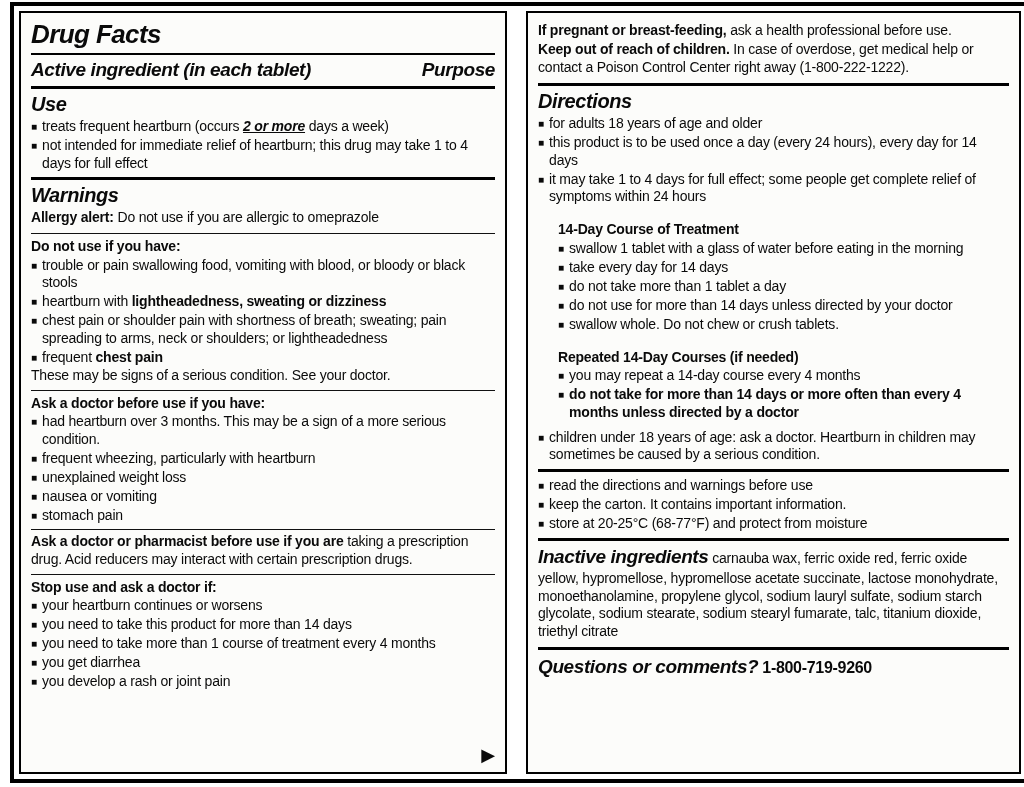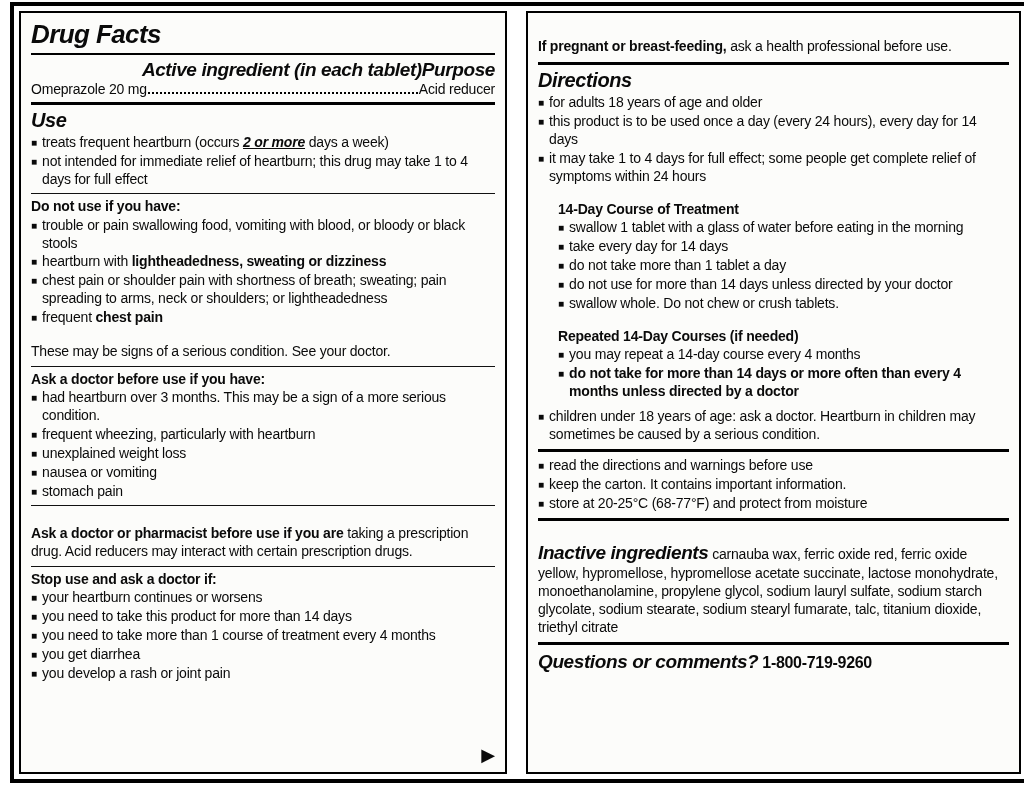--- a/index.html
+++ b/index.html
@@ -18,68 +18,67 @@
   .title-row{padding:2px 0 4px 0;border-bottom:2px solid #000;}
   .sec{padding:4px 0 5px 0;}
   .rule-thick{border-top:3px solid #000;}
   .rule-thin{border-top:1.5px solid #111;}
   .sub{padding:3px 0 4px 0;}
   .sub + .sub{border-top:1.5px solid #111;}
   .sec-h{font-size:20px;font-weight:700;font-style:italic;letter-spacing:-0.4px;line-height:1.15;margin-bottom:2px;}
   .inline-h{font-size:19px;font-weight:700;font-style:italic;letter-spacing:-0.4px;}
   .sub-h{font-weight:700;font-size:14px;letter-spacing:-0.2px;line-height:1.3;}
   .active-row{display:flex;align-items:baseline;font-size:14px;letter-spacing:-0.2px;}
-  .active-head-row{display:flex;justify-content:flex-end;align-items:baseline;}
+  .active-head-row{display:flex;justify-content:space-between;align-items:baseline;}
   .leader{flex:1 1 auto;border-bottom:2px dotted #000;margin:0 1px;height:11px;}
   .bullet-row{display:flex;margin-top:1px;}
   .bullet-marker{flex:0 0 auto;font-size:10px;line-height:18px;margin-right:5px;}
   .bullet-text{flex:1 1 auto;}
   .indent{margin-left:20px;margin-top:14px;}
   .b{font-weight:700;} .i{font-style:italic;} .u{text-decoration:underline;}
-  .para{margin:16px 0 1px 0;}
+  .para{margin:0 0 1px 0;}
   .arrow{position:absolute;right:10px;bottom:8px;font-size:18px;line-height:1;}
   .phone{font-size:16px;font-weight:700;letter-spacing:-0.3px;}
   .q-row{display:flex;align-items:baseline;gap:4px;padding-top:2px;}
 </style>
 </head>
 <body>
 
 <div class="frame">
 
   <div class="col col-left">
     <div class="title-row">
       <span class="df-title">Drug Facts</span>
     </div>
 
     <div class="sec">
       <div class="active-head-row">
         <span class="inline-h">Active ingredient (in each tablet)</span>
         <span class="inline-h">Purpose</span>
       </div>
-      <div class="active-row">
-        <span>Omeprazole 20 mg</span>
-        <span class="leader"></span>
-        <span>Acid reducer</span>
-      </div>
     </div>
 
     <div class="sec rule-thick">
       <div class="sec-h">Use</div>
       <div>
           <div class="bullet-row">
             <span class="bullet-marker">■</span>
             <span class="bullet-text"><span>treats frequent heartburn (occurs </span><span class="b i u">2 or more</span><span> days a week)</span></span>
           </div>
           <div class="bullet-row">
             <span class="bullet-marker">■</span>
             <span class="bullet-text"><span>not intended for immediate relief of heartburn; this drug may take 1 to 4 days for full effect</span></span>
           </div>
         </div>
     </div>
 
+    <div class="sec rule-thick">
+      <div class="sec-h">Warnings</div>
+      <p class="para txt"><span class="b">Allergy alert:</span><span> Do not use if you are allergic to omeprazole</span></p>
+    </div>
 
     <div class="sub rule-thin">
       <div class="sub-h">Do not use if you have:</div>
       <div>
           <div class="bullet-row">
             <span class="bullet-marker">■</span>
             <span class="bullet-text"><span>trouble or pain swallowing food, vomiting with blood, or bloody or black stools</span></span>
           </div>
           <div class="bullet-row">
             <span class="bullet-marker">■</span>
@@ -153,20 +152,21 @@
         </div>
     </div>
 
     <span class="arrow">▶</span>
   </div>
 
   <div class="col col-right">
 
     <div class="sec">
       <p class="para txt"><span class="b">If pregnant or breast-feeding,</span><span> ask a health professional before use.</span></p>
+      <p class="para txt"><span class="b">Keep out of reach of children.</span><span> In case of overdose, get medical help or contact a Poison Control Center right away (1-800-222-1222).</span></p>
     </div>
 
     <div class="sec rule-thick">
       <div class="sec-h">Directions</div>
       <div>
           <div class="bullet-row">
             <span class="bullet-marker">■</span>
             <span class="bullet-text"><span>for adults 18 years of age and older</span></span>
           </div>
           <div class="bullet-row">

